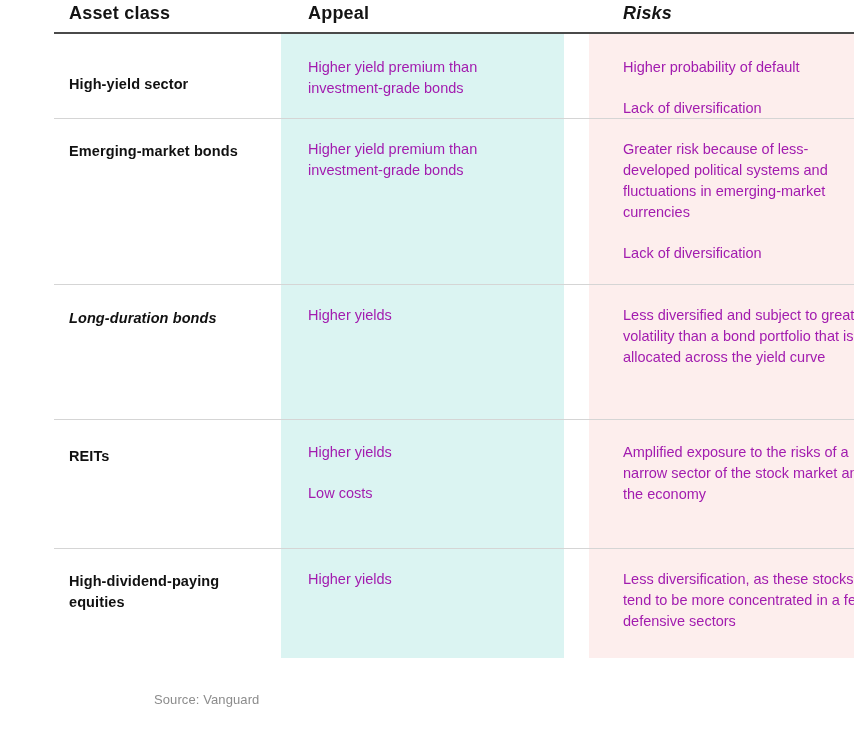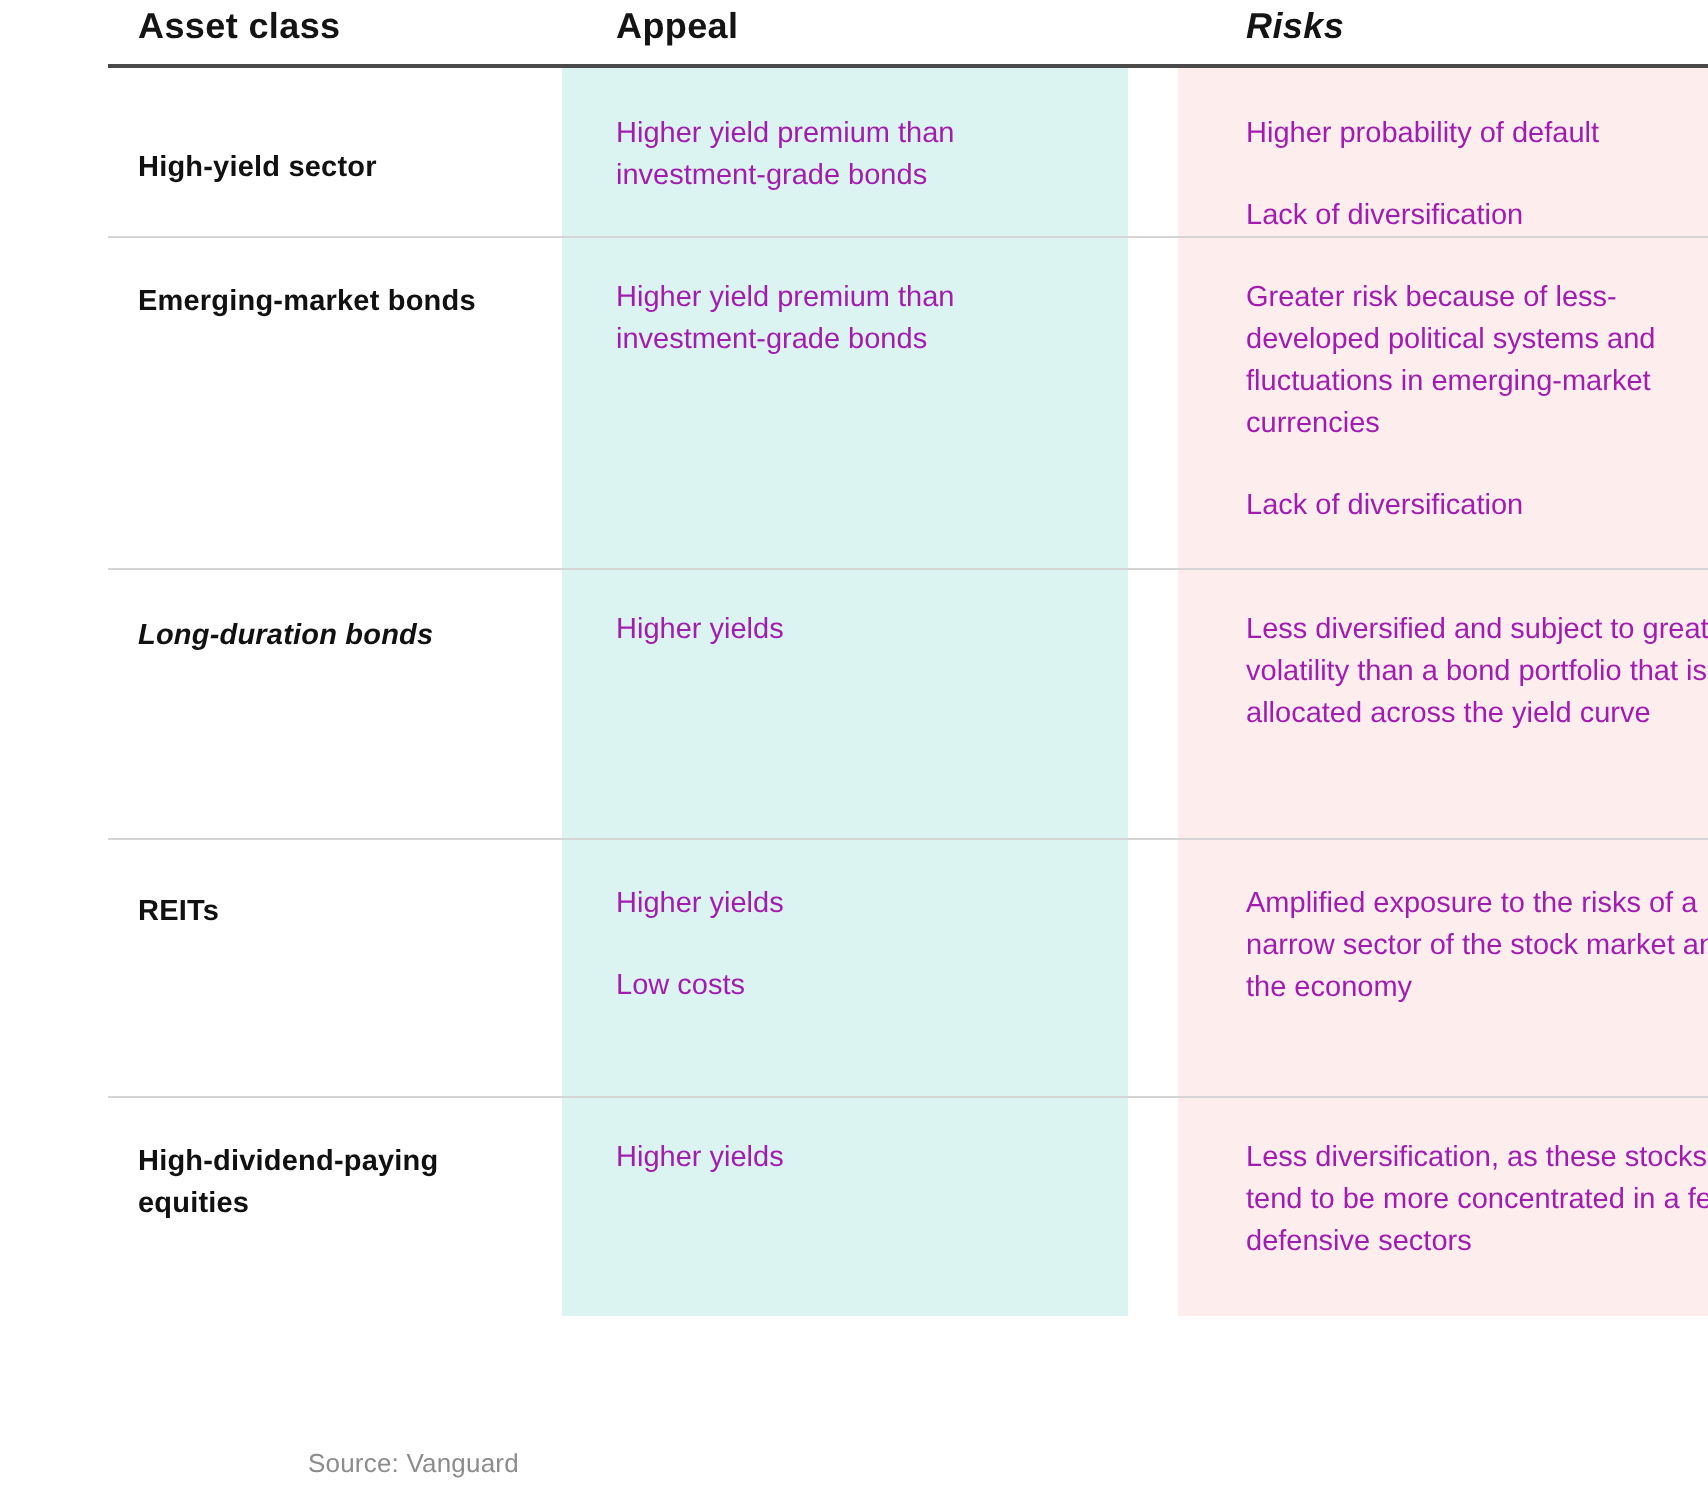--- a/index.html
+++ b/index.html
@@ -115,21 +115,21 @@
     left: 579px;
     width: 248px;
   }
   .para { margin: 0 0 0 0; }
   .para + .para { margin-top: 20px; }
 
   
   .source-note {
     position: absolute;
     left: 110px;
-    top: 724px;
+    top: 692px;
     font-size: 13px;
     color: #8c8c8c;
     letter-spacing: 0.1px;
   }
 </style>
 </head>
 <body>
 
 <div class="table-wrap">
 

